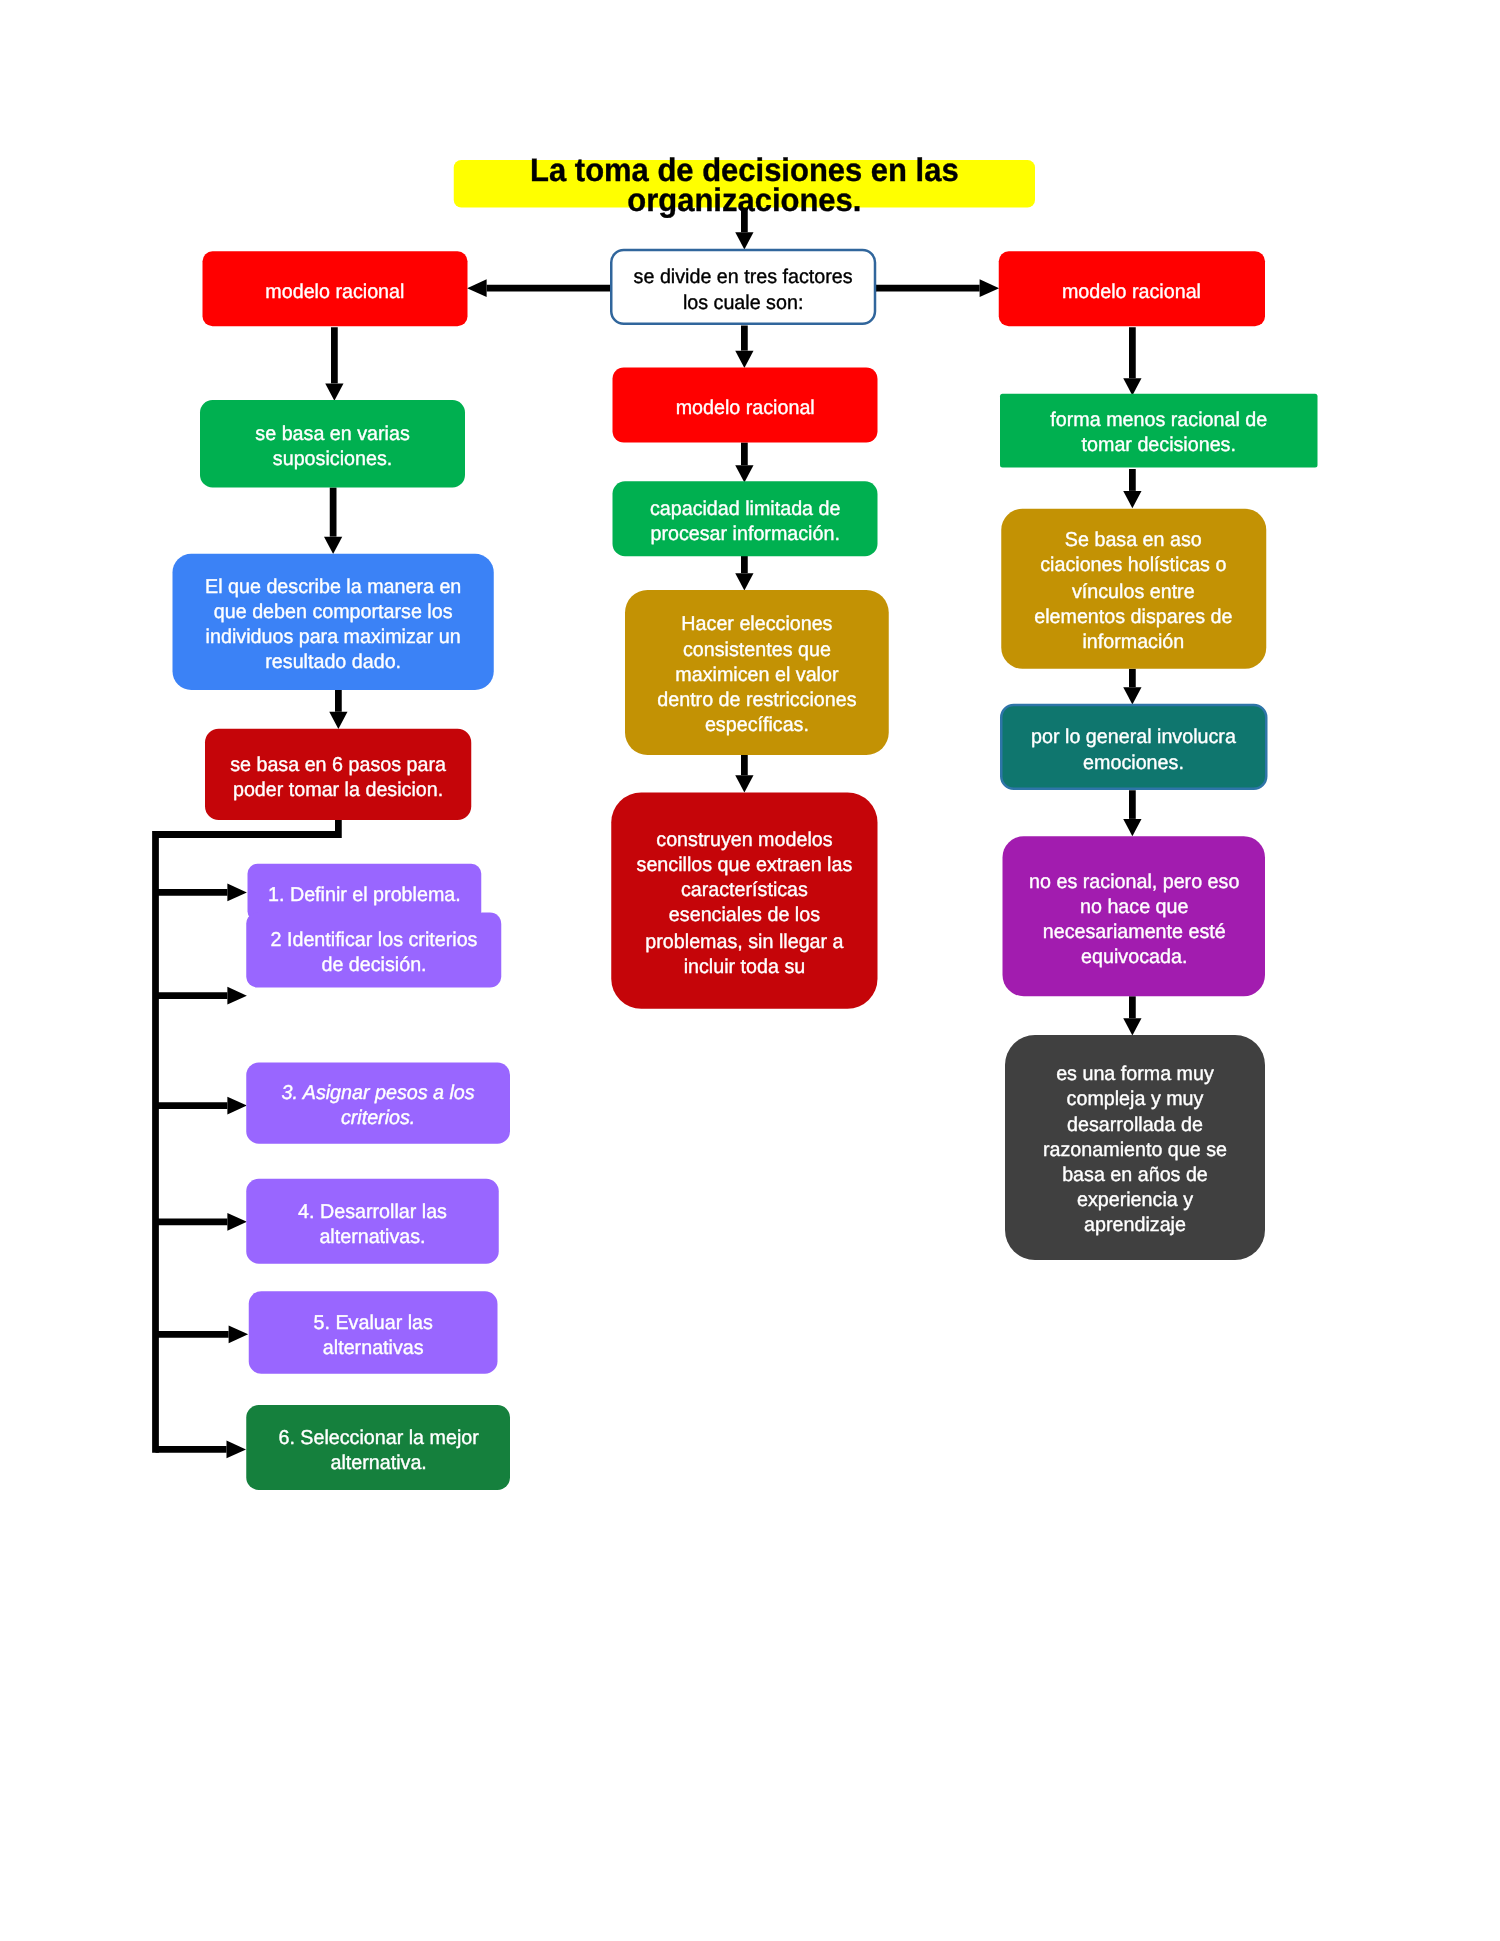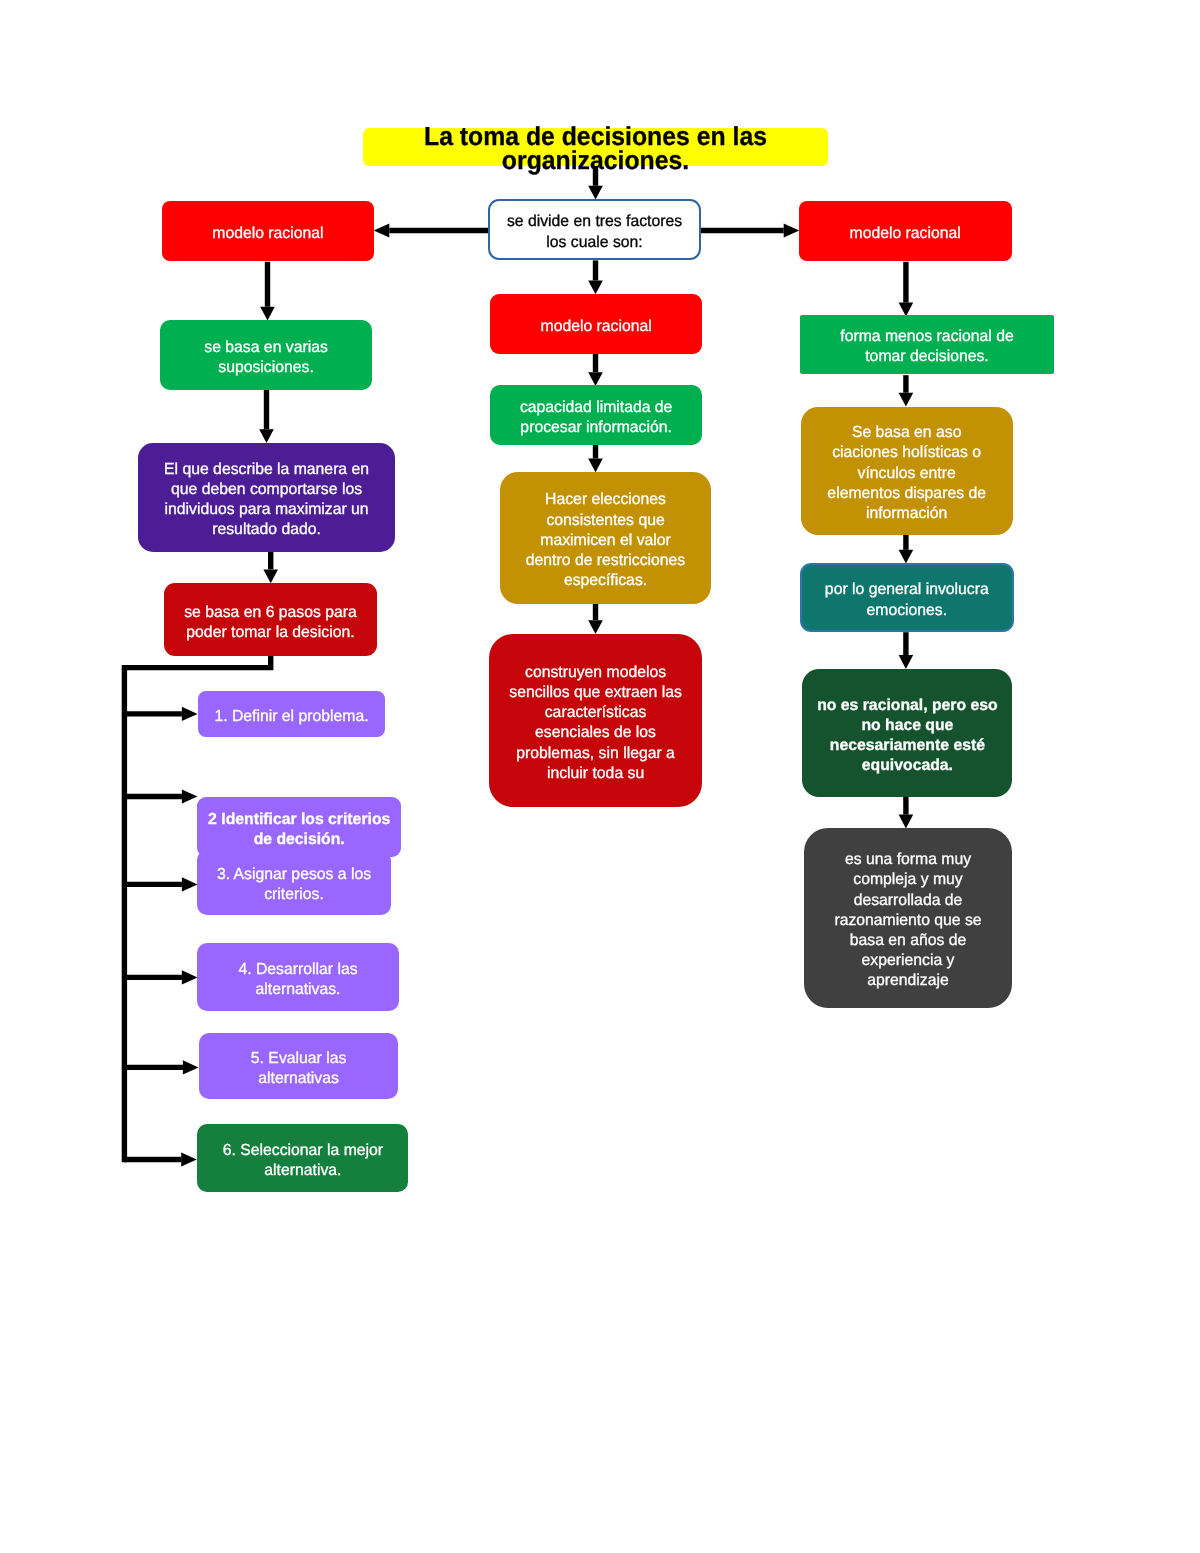--- a/index.html
+++ b/index.html
@@ -26,22 +26,22 @@
           border:2.2px solid #31669C;border-radius:11px;color:#000000;}
 
   
   .n-l1{left:162.1px;top:201.3px;width:211.8px;height:59.6px;background:#FF0000;border-radius:8px;}
   .n-l2{left:160.4px;top:319.9px;width:212.1px;height:69.9px;background:#00B050;border-radius:10px;}
   .n-l3{left:138.2px;top:442.7px;width:257.1px;height:109.1px;background:#C39204;border-radius:15px;}
   .n-l4{left:164.4px;top:583.2px;width:212.9px;height:73.1px;background:#C50509;border-radius:11px;}
 
   
   .n-s1{left:197.7px;top:691px;width:187px;height:46px;background:#9966FF;border-radius:8px;}
-  .n-s2{left:197.1px;top:797px;width:204.4px;height:60px;background:#9966FF;border-radius:9px;font-weight:bold;}
-  .n-s3{left:197.1px;top:849.8px;width:194px;height:65.4px;background:#9966FF;border-radius:10px;}
+  .n-s2{left:197.1px;top:730px;width:204.4px;height:60px;background:#9966FF;border-radius:9px;}
+  .n-s3{left:197.1px;top:849.8px;width:211px;height:65.4px;background:#9966FF;border-radius:10px;font-style:italic;}
   .n-s4{left:197.1px;top:943.4px;width:202px;height:67.5px;background:#9966FF;border-radius:10px;}
   .n-s5{left:199px;top:1033.1px;width:199.2px;height:66px;background:#9966FF;border-radius:10px;}
   .n-s6{left:196.7px;top:1124.2px;width:211.8px;height:67.5px;background:#9966FF;border-radius:10px;}
 
   
   .n-c1{left:489.7px;top:294.3px;width:212.3px;height:59.7px;background:#FF0000;border-radius:9px;}
   .n-c2{left:489.7px;top:385px;width:212.3px;height:60px;background:#00B050;border-radius:10px;}
   .n-c3{left:489.8px;top:472.2px;width:211.1px;height:131.4px;background:#C39204;border-radius:18px;margin-left:10px;}
   .n-c4{left:488.9px;top:633.8px;width:213.1px;height:173.2px;background:#C50509;border-radius:24px;}
 
@@ -114,21 +114,21 @@
   <div class="node n-root" style="background-color: rgb(255, 255, 255); border-color: rgb(49, 102, 156);">
       <span>se divide en tres factores<br>los cuale son:</span>
     </div>
 
   <div class="node n-l1" style="background-color: rgb(255, 0, 0);">
       <span>modelo racional</span>
     </div>
   <div class="node n-l2" style="background-color: rgb(0, 176, 80);">
       <span>se basa en varias<br>suposiciones.</span>
     </div>
-  <div class="node n-l3" style="background-color: #4c1d95;">
+  <div class="node n-l3" style="background-color: #3b82f6;">
       <span>El que describe la manera en<br>que deben comportarse los<br>individuos para maximizar un<br>resultado dado.</span>
     </div>
   <div class="node n-l4" style="background-color: rgb(197, 5, 9);">
       <span>se basa en 6 pasos para<br>poder tomar la desicion.</span>
     </div>
 
   <div class="node n-s1" style="background-color: rgb(153, 102, 255);">
       <span>1. Definir el problema.</span>
     </div>
   <div class="node n-s2" style="background-color: rgb(153, 102, 255);">
@@ -165,19 +165,19 @@
     </div>
   <div class="node n-r2" style="background-color: rgb(0, 176, 80);">
       <span>forma menos racional de<br>tomar decisiones.</span>
     </div>
   <div class="node n-r3" style="background-color: rgb(195, 146, 4);">
       <span>Se basa en aso<br>ciaciones holísticas o<br>vínculos entre<br>elementos dispares de<br>información</span>
     </div>
   <div class="node n-r4" style="background-color: #0f766e; border-color: rgb(46, 117, 168);">
       <span>por lo general involucra<br>emociones.</span>
     </div>
-  <div class="node n-r5" style="background-color: #14532d; font-weight: bold;">
+  <div class="node n-r5" style="background-color: #a21caf;">
       <span>no es racional, pero eso<br>no hace que<br>necesariamente esté<br>equivocada.</span>
     </div>
   <div class="node n-r6" style="background-color: #404040;">
       <span>es una forma muy<br>compleja y muy<br>desarrollada de<br>razonamiento que se<br>basa en años de<br>experiencia y<br>aprendizaje</span>
     </div>
 </div>
 
 </body></html>

